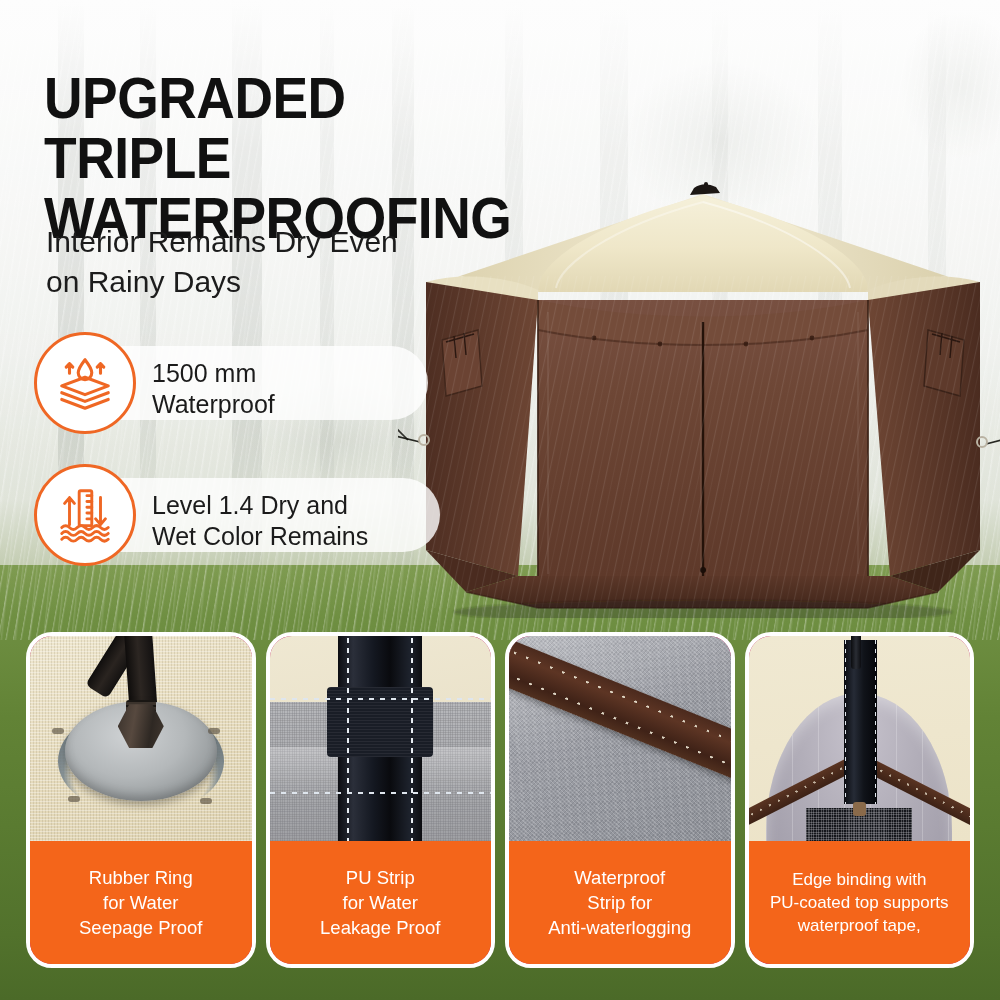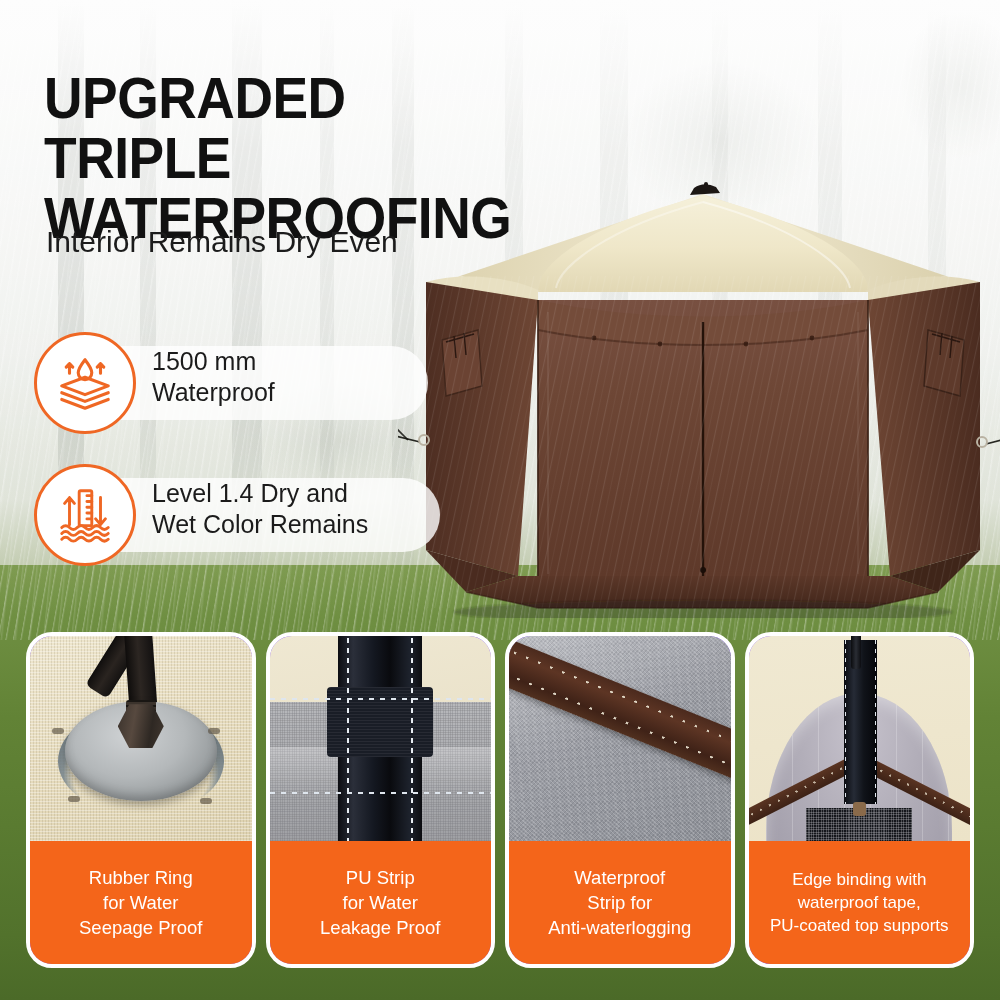--- a/index.html
+++ b/index.html
@@ -99,21 +99,21 @@
     text-transform:uppercase;
   }
   .subline {
     position:absolute; left:46px; top:222px; width:420px;
     font-size:30px; line-height:40px; color:#1c1c1c; font-weight:400;
   }
   .subline span { display:block; }
 
   
   .badge {
-    position:absolute; display:flex; align-items:flex-start;
+    position:absolute; display:flex; align-items:flex-end;
     height:74px;
     background:rgba(255,255,255,.80);
     border-radius:37px;
     padding-left:104px; padding-right:26px;
   }
   .badge-1 { left:48px; top:346px; width:380px; }
   .badge-2 { left:48px; top:478px; width:392px; }
   .badge .b-txt {
     font-size:25px; line-height:31px; color:#1b1b1b;
   }
@@ -144,21 +144,21 @@
 
   
   .panels {
     position:absolute; left:26px; top:632px; width:948px; height:336px;
     display:flex; gap:10px;
   }
   .panel {
     flex:1 1 0; position:relative;
     border:4px solid #ffffff; border-radius:26px;
     overflow:hidden;
-    background:#8b5cf6;
+    background:#be185d;
     display:flex; flex-direction:column;
   }
   .panel .photo { position:relative; height:205px; overflow:hidden; }
   .panel .cap {
     flex:1; background:#f4651a; color:#fff;
     display:flex; align-items:center; justify-content:center; text-align:center;
     font-size:18.5px; line-height:25px; padding:4px 6px;
   }
   .panel .cap.small { font-size:17px; line-height:23px; }
   .panel .cap span { display:block; }
@@ -458,20 +458,21 @@
     </svg>
 
   </div>
 
   <div class="headline">
     <span class="l">UPGRADED TRIPLE</span>
     <span class="l">WATERPROOFING</span>
   </div>
   <div class="subline">
     <span>Interior Remains Dry Even</span>
+    <span>on Rainy Days</span>
   </div>
 
   <div class="badge badge-1">
     <div class="b-ico">
       <svg viewBox="0 0 64 64" fill="none" stroke="#ef6724" stroke-width="3.2" stroke-linecap="round" stroke-linejoin="round">
         <path d="M32 8 c0 0 -7 9 -7 13.5 a7 7 0 0 0 14 0 C39 17 32 8 32 8 z" fill="none"></path>
         <path d="M16 12 v10 M16 12 l-3.4 3.6 M16 12 l3.4 3.6"></path>
         <path d="M48 12 v10 M48 12 l-3.4 3.6 M48 12 l3.4 3.6"></path>
         <path d="M32 26 L8 35 L32 44 L56 35 Z" fill="none"></path>
         <path d="M8 42 L32 51 L56 42"></path>
@@ -578,20 +579,20 @@
         <div class="mesh-bot"></div>
         <div class="sleeve4"></div>
         <div class="sleeve-stitch" style="left:43.5%;"></div>
         <div class="sleeve-stitch" style="left:57%;"></div>
         <div class="pole4"></div>
         <div class="hub"></div>
       </div>
       <div class="cap small">
         <div>
           <span>Edge binding with</span>
+          <span>PU-coated top supports</span>
           <span>waterproof tape,</span>
-          <span>PU-coated top supports</span>
         </div>
       </div>
     </div>
 
   </div>
 </div>
 
 </body></html>

